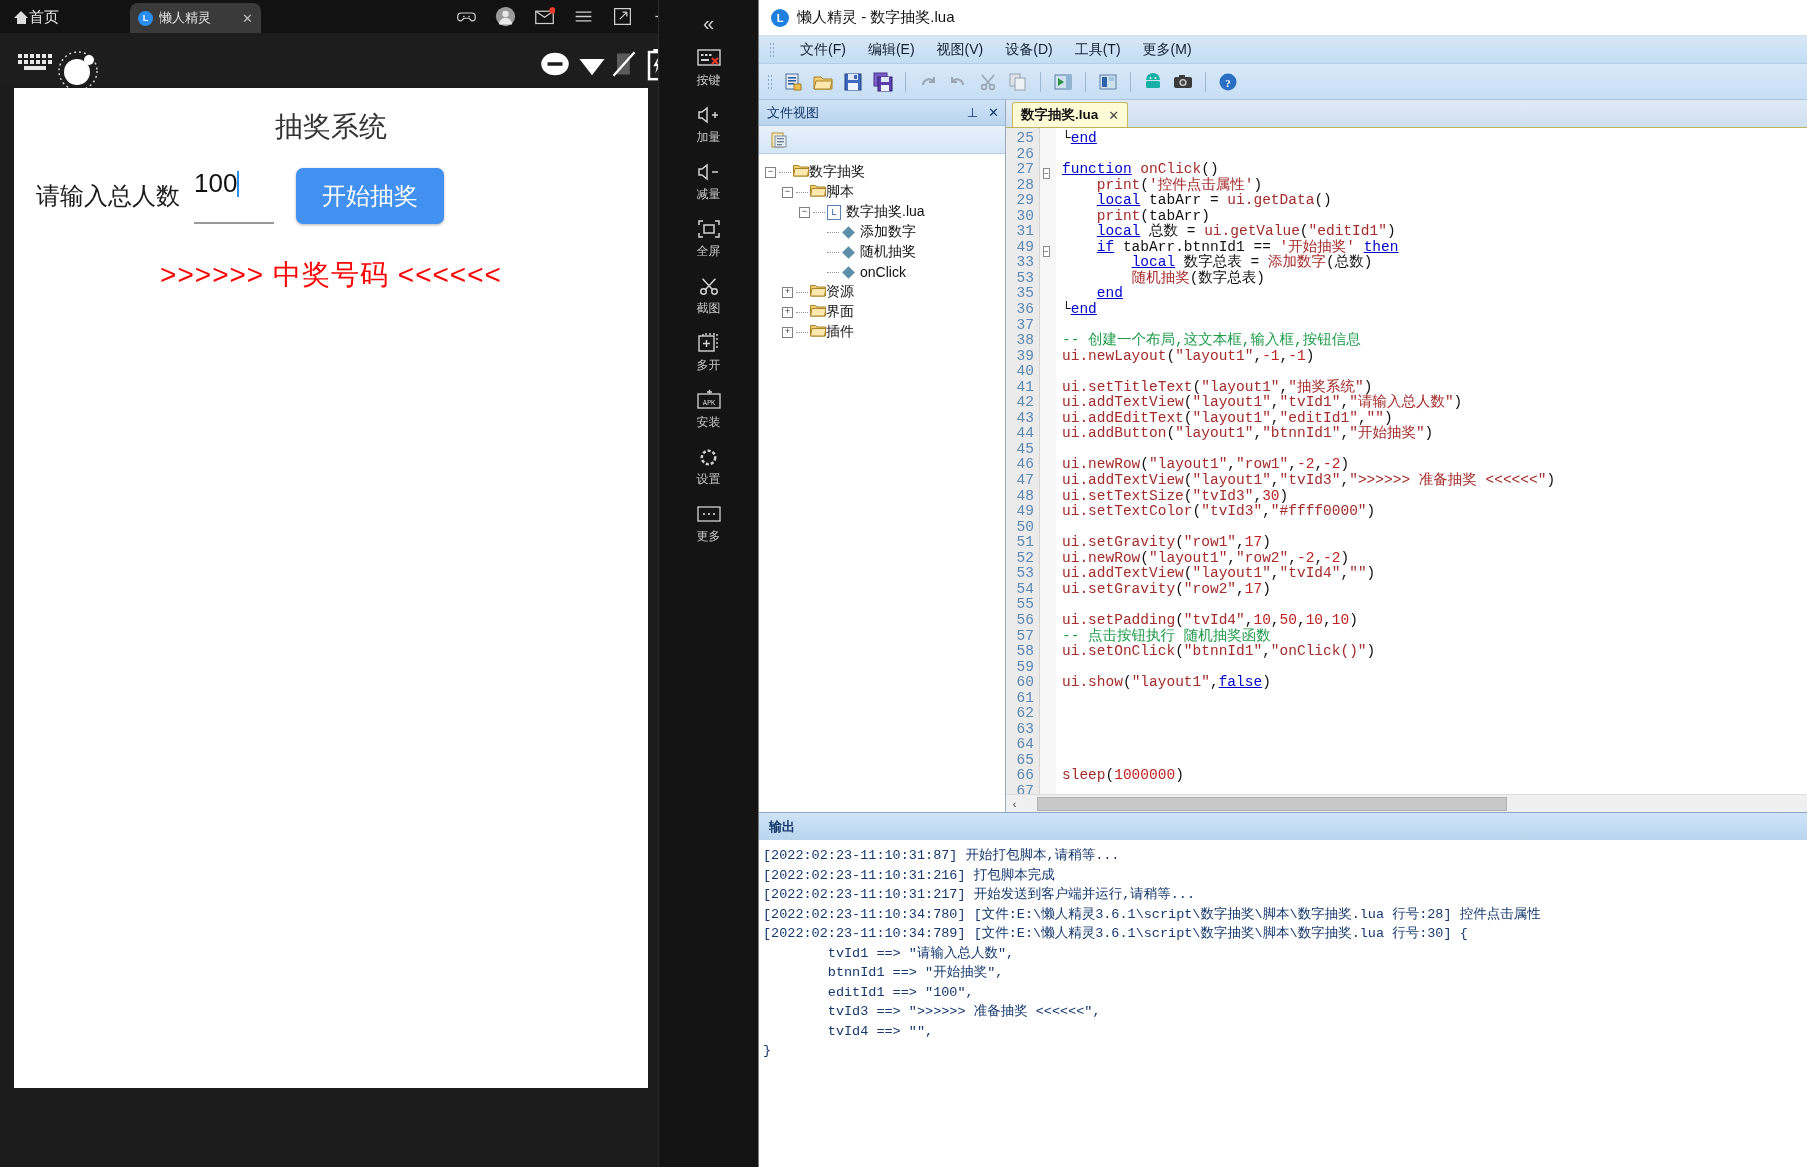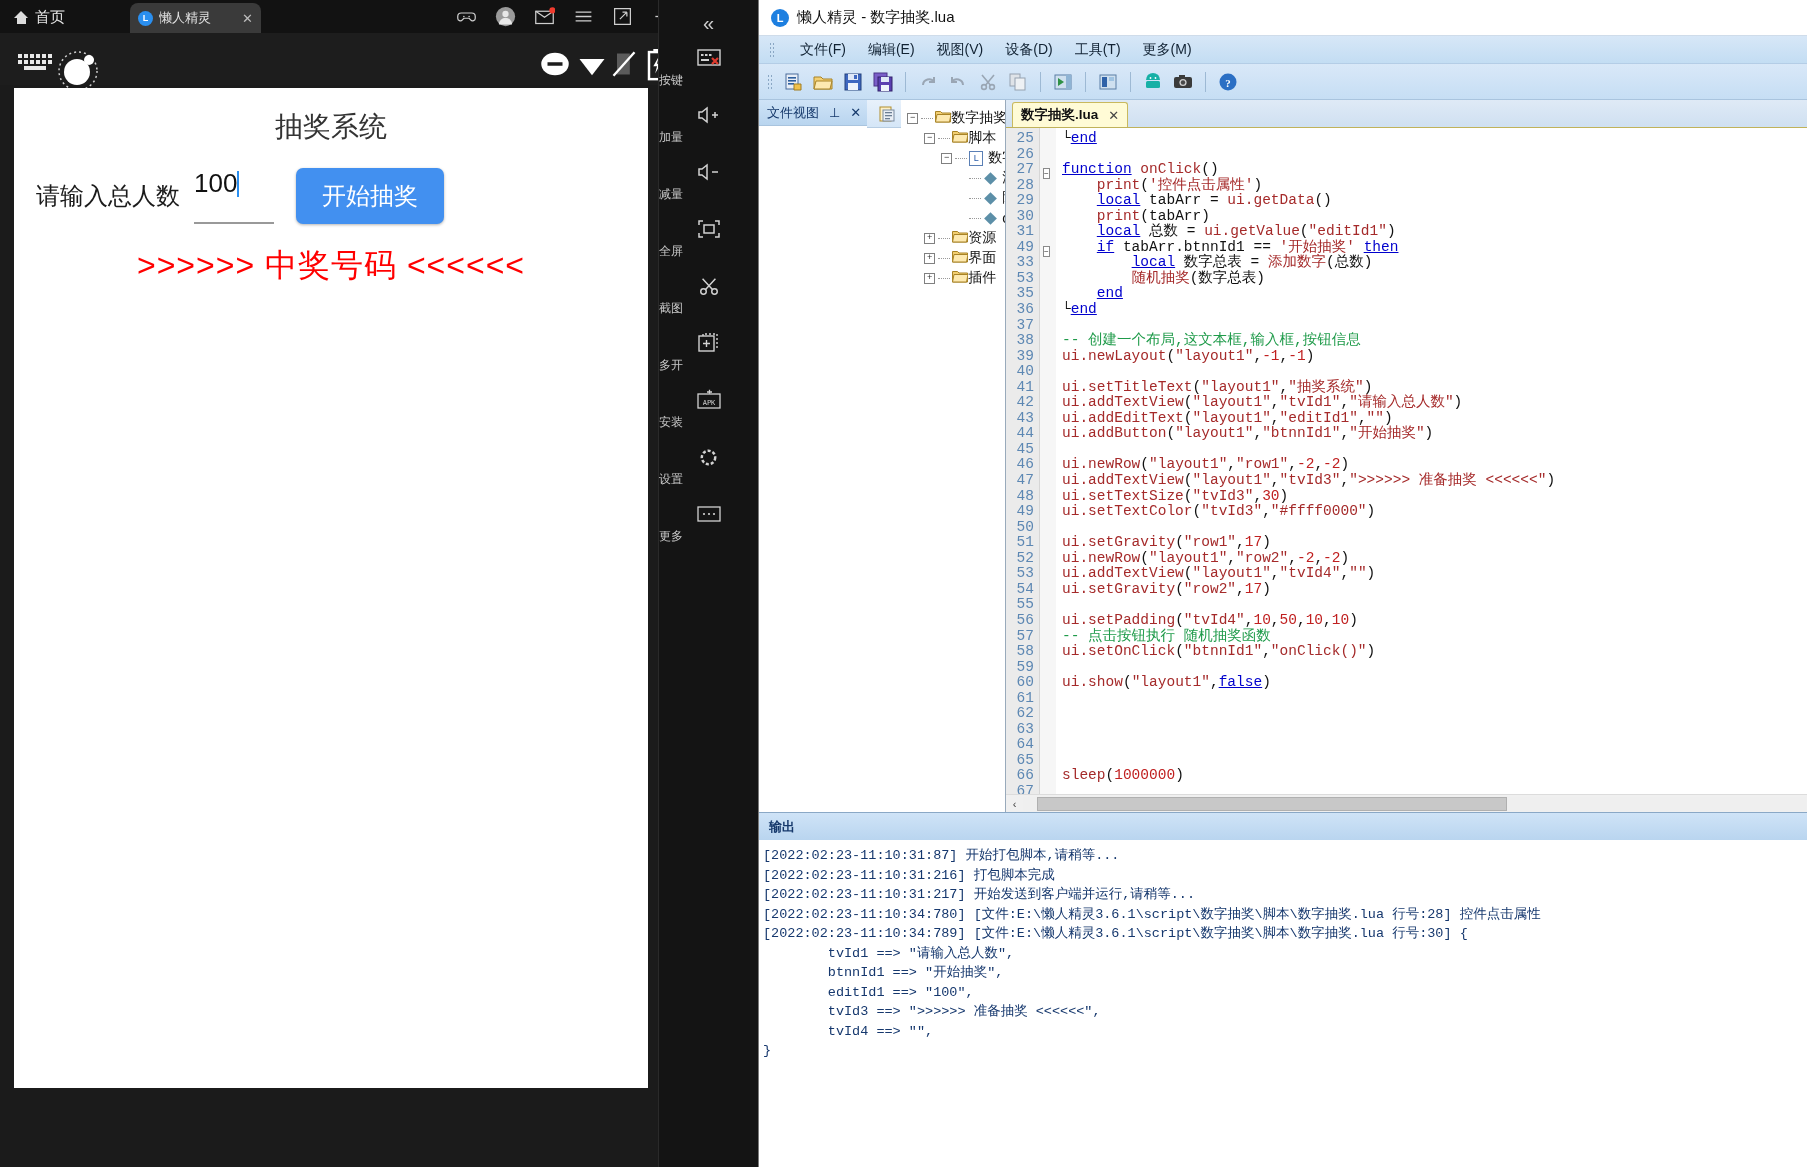--- a/index.html
+++ b/index.html
@@ -8,21 +8,21 @@
     width:1807px; height:1167px; overflow:hidden;
     font-family:"Liberation Sans","DejaVu Sans",sans-serif;
     background:#1a1a1a;
   }
   #root { position:relative; width:1807px; height:1167px; }
 
   
   #emulator { position:absolute; left:0; top:0; width:758px; height:1167px; background:#1b1b1b; }
 
   .em-titlebar { position:absolute; left:0; top:0; width:758px; height:33px; background:#121212; }
-  .em-home { position:absolute; left:14px; top:5px; height:24px; display:flex; align-items:center; gap:6px; color:#e8e8e8; font-size:15px; }
+  .em-home { position:absolute; left:14px; top:5px; height:24px; display:flex; align-items:center; color:#e8e8e8; font-size:15px; }
   .home-ico { width:15px; height:15px; position:relative; display:inline-block; }
   .home-ico:before { content:""; position:absolute; left:0; top:1px; border-left:7.5px solid transparent; border-right:7.5px solid transparent; border-bottom:7px solid #dcdcdc; }
   .home-ico:after { content:""; position:absolute; left:3px; top:7px; width:9px; height:7px; background:#dcdcdc; }
 
   .em-tab { position:absolute; left:130px; top:3px; width:131px; height:30px; background:#3a3a3a;
             border-radius:8px 8px 0 0; display:flex; align-items:center; padding:0 8px; gap:6px; }
   .em-tab-ico { width:15px; height:15px; border-radius:50%; background:#2a8ff0; color:#fff; font-size:9px;
                 display:flex; align-items:center; justify-content:center; font-weight:bold; flex:0 0 auto; }
   .em-tab-label { color:#e2e2e2; font-size:13px; white-space:nowrap; overflow:hidden; }
   .em-tab-close { margin-left:auto; color:#bdbdbd; font-size:13px; }
@@ -38,27 +38,27 @@
 
   .em-screen { position:absolute; left:14px; top:88px; width:634px; height:1000px; background:#fff; }
   .app-title { text-align:center; font-size:28px; color:#333; padding-top:20px; font-weight:normal; }
   .app-row1 { display:flex; align-items:center; padding:22px 0 0 22px; gap:0; }
   .app-label { font-size:24px; color:#1a1a1a; }
   .app-input { margin-left:14px; width:80px; border-bottom:2px solid #999; font-size:26px; color:#111;
                position:relative; padding-bottom:23px; }
   .caret { display:inline-block; width:2px; height:26px; background:#2a8ff0; vertical-align:-5px; }
   .app-btn { margin-left:22px; background:#4290f0; color:#fff; font-size:24px; border-radius:7px;
              padding:12px 26px; box-shadow:0 1px 3px rgba(0,0,0,.3); }
-  .app-banner { text-align:center; color:#ff0000; font-size:32px; margin-top:20px; font-weight:normal; letter-spacing:1px;}
+  .app-banner { text-align:center; color:#ff0000; font-size:28px; margin-top:32px; font-weight:normal; letter-spacing:1px;}
   .app-number { text-align:center; color:#ff0000; font-size:82px; margin-top:58px; }
 
   
   .em-strip { position:absolute; left:658px; top:0; width:100px; height:1167px; background:#141414; border-left:1px solid #2a2a2a; }
   .em-strip-collapse { height:46px; display:flex; align-items:center; justify-content:center; color:#cfcfcf; font-size:20px; }
-  .strip-item { display:flex; flex-direction:column; gap:2px; margin-bottom:14px; color:#d2d2d2; }
+  .strip-item { display:flex; flex-direction:column; align-items:center; gap:2px; margin-bottom:14px; color:#d2d2d2; }
   .strip-ico { height:24px; display:flex; align-items:center; justify-content:center; }
   .strip-label { font-size:12px; color:#c8c8c8; }
 
   
   #ide { position:absolute; left:758px; top:0; width:1049px; height:1167px; background:#f0f0f0;
          border-left:1px solid #7a7a7a; }
   .ide-title { height:36px; background:#ffffff; display:flex; align-items:center; padding-left:12px; gap:8px;
                border-bottom:1px solid #cfdcea; }
   .ide-title-ico { width:18px; height:18px; border-radius:50%; background:#1d7fe0; color:#fff; font-size:11px;
                    display:flex; align-items:center; justify-content:center; font-weight:bold; }
@@ -71,21 +71,21 @@
           background-size:3px 4px; margin-right:4px; }
 
   .ide-toolbar { height:36px; background:linear-gradient(#d9e8f8,#c6def4); display:flex; align-items:center;
                  padding-left:8px; gap:4px; border-bottom:1px solid #a9c4de; }
   .tbtn { width:26px; height:26px; display:flex; align-items:center; justify-content:center; border-radius:3px; }
   .tbsep { width:1px; height:20px; background:#9db9d4; margin:0 5px; }
 
   .ide-body { position:absolute; left:0; top:100px; width:1049px; height:712px; display:flex; }
 
   
-  .fileview { width:247px; background:#fff; border-right:1px solid #9ab; display:flex; flex-direction:row; }
+  .fileview { width:247px; background:#fff; border-right:1px solid #9ab; display:flex; flex-direction:column; }
   .fv-head { height:26px; background:linear-gradient(#cfe3f7,#b9d5ef); display:flex; align-items:center;
              padding:0 6px 0 8px; border-bottom:1px solid #a9c4de; }
   .fv-head-title { font-size:13px; color:#15386b; flex:1; }
   .fv-head-btn { color:#15386b; font-size:13px; margin-left:10px; }
   .fv-toolbar { height:28px; background:linear-gradient(#e8f1fb,#d5e6f7); display:flex; align-items:center;
                 padding-left:8px; border-bottom:1px solid #b7cde3; }
   .fv-tree { flex:1; padding:8px 0 0 6px; font-size:14px; color:#111; overflow:hidden; }
   .tr { display:flex; align-items:center; height:20px; white-space:nowrap; }
   .tgl { width:11px; height:11px; border:1px solid #808080; background:#fff; font-size:9px; line-height:9px;
          text-align:center; color:#333; margin-right:3px; flex:0 0 auto; font-family:"Liberation Mono",monospace; }

